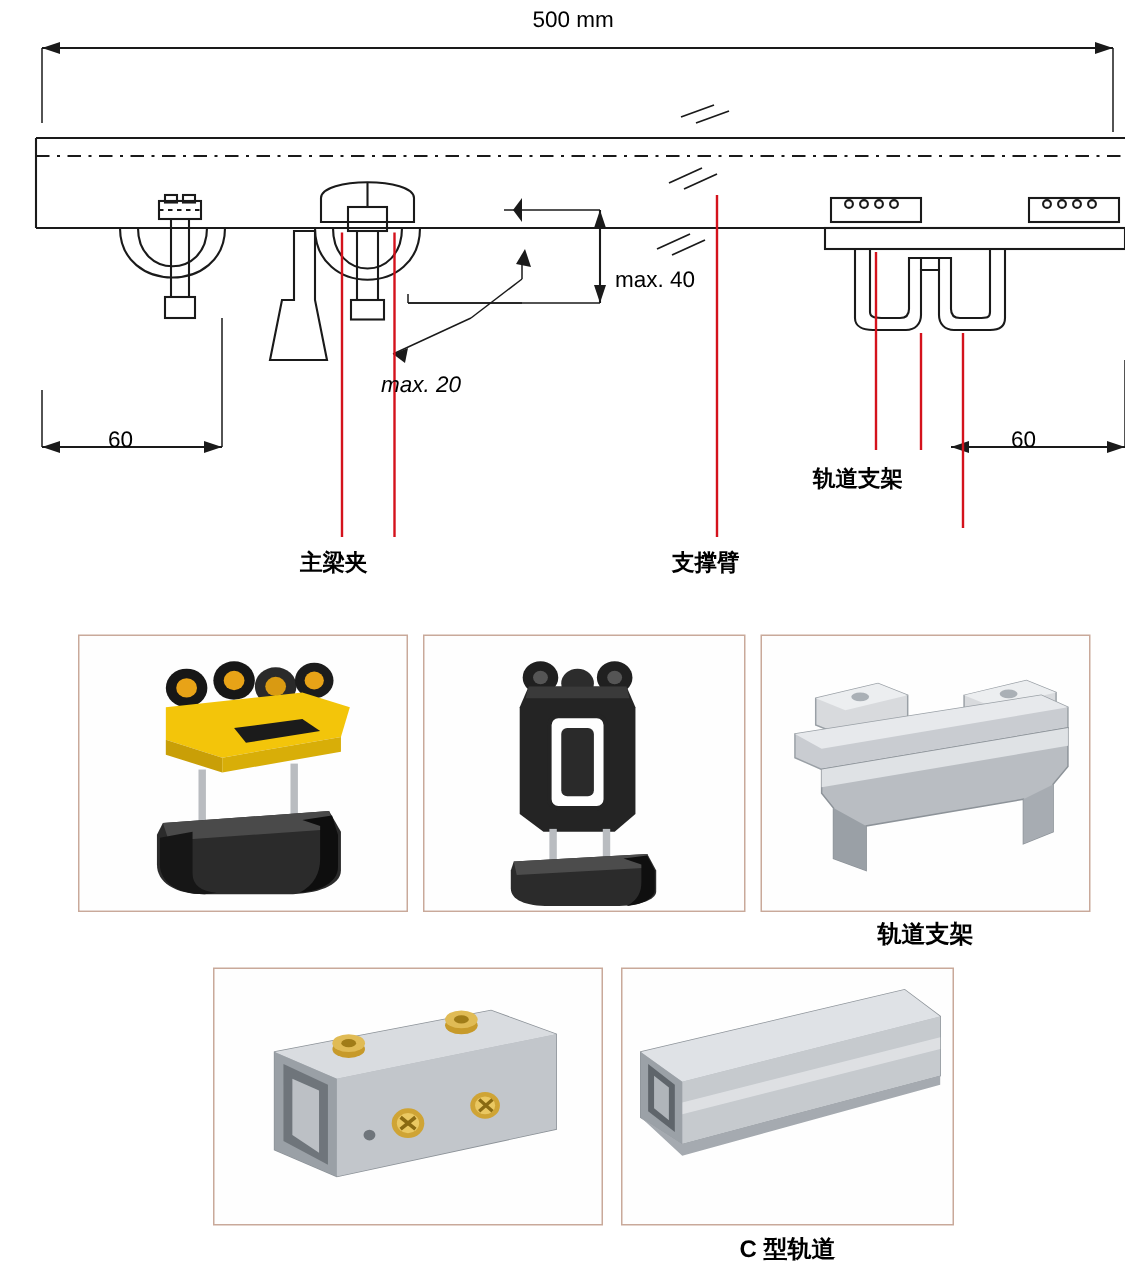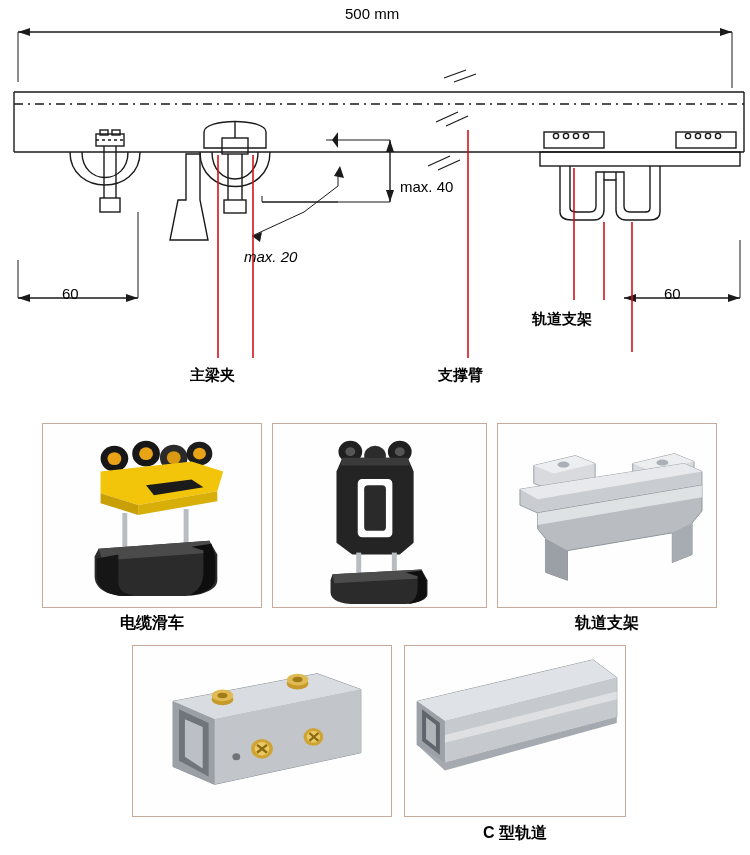--- a/index.html
+++ b/index.html
@@ -10,21 +10,21 @@
   body {
     width: 750px;
     height: 855px;
     position: relative;
     font-family: "Liberation Sans", sans-serif;
     color: #000;
     overflow: hidden;
   }
   .stage {
     position: absolute;
-    left: 4px; top: 0;
+    left: 14px; top: 0;
     width: 612px;
     height: 855px;
   }
   
   .drawing {
     position: absolute;
     left: 0; top: 0;
     width: 750px;
     height: 405px;
   }
@@ -220,21 +220,20 @@
           <rect x="80" y="90" width="5" height="36" fill="#b9bcc0"></rect>
           <rect x="142" y="86" width="5" height="34" fill="#b9bcc0"></rect>
 
           <path d="M56 126 L168 118 L176 132 L176 158 C176 168 160 174 140 174 L84 174 C64 174 52 166 52 154 L52 134 Z" fill="#2b2b2b"></path>
           <path d="M56 126 L168 118 L172 130 L60 138 Z" fill="#4a4a4a"></path>
           <path d="M84 174 C66 174 54 166 54 154 L54 136 L76 132 L76 160 C76 168 82 172 92 173 Z" fill="#161616"></path>
           <path d="M150 124 L170 121 L174 134 L174 156 C174 166 162 172 148 173 C158 168 162 160 162 150 L162 128 Z" fill="#0e0e0e"></path>
         </svg>
       </div>
     </div>
-    <div class="panel-caption" style="left:38px; top:198px; width:220px;">电缆滑车</div>
 
     <div class="panel" style="left:268px; top:8px; width:215px; height:185px;">
       <div class="photo">
         <svg viewBox="0 0 215 185" xmlns="http://www.w3.org/2000/svg">
           <rect width="215" height="185" fill="#fefefe"></rect>
 
           <ellipse cx="78" cy="28" rx="12" ry="11" fill="#202020"></ellipse>
           <ellipse cx="78" cy="28" rx="5" ry="4.5" fill="#555"></ellipse>
           <ellipse cx="128" cy="28" rx="12" ry="11" fill="#202020"></ellipse>
           <ellipse cx="128" cy="28" rx="5" ry="4.5" fill="#555"></ellipse>

